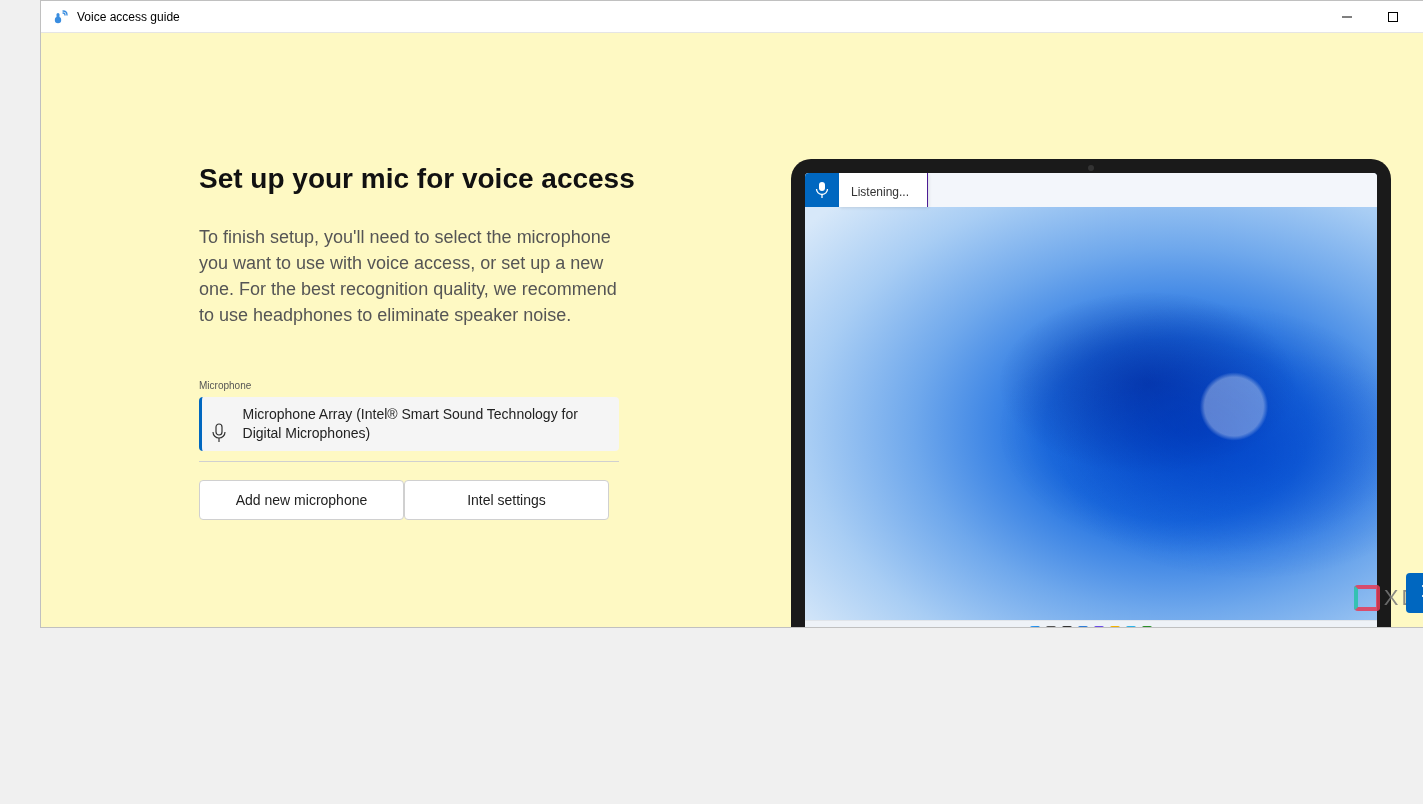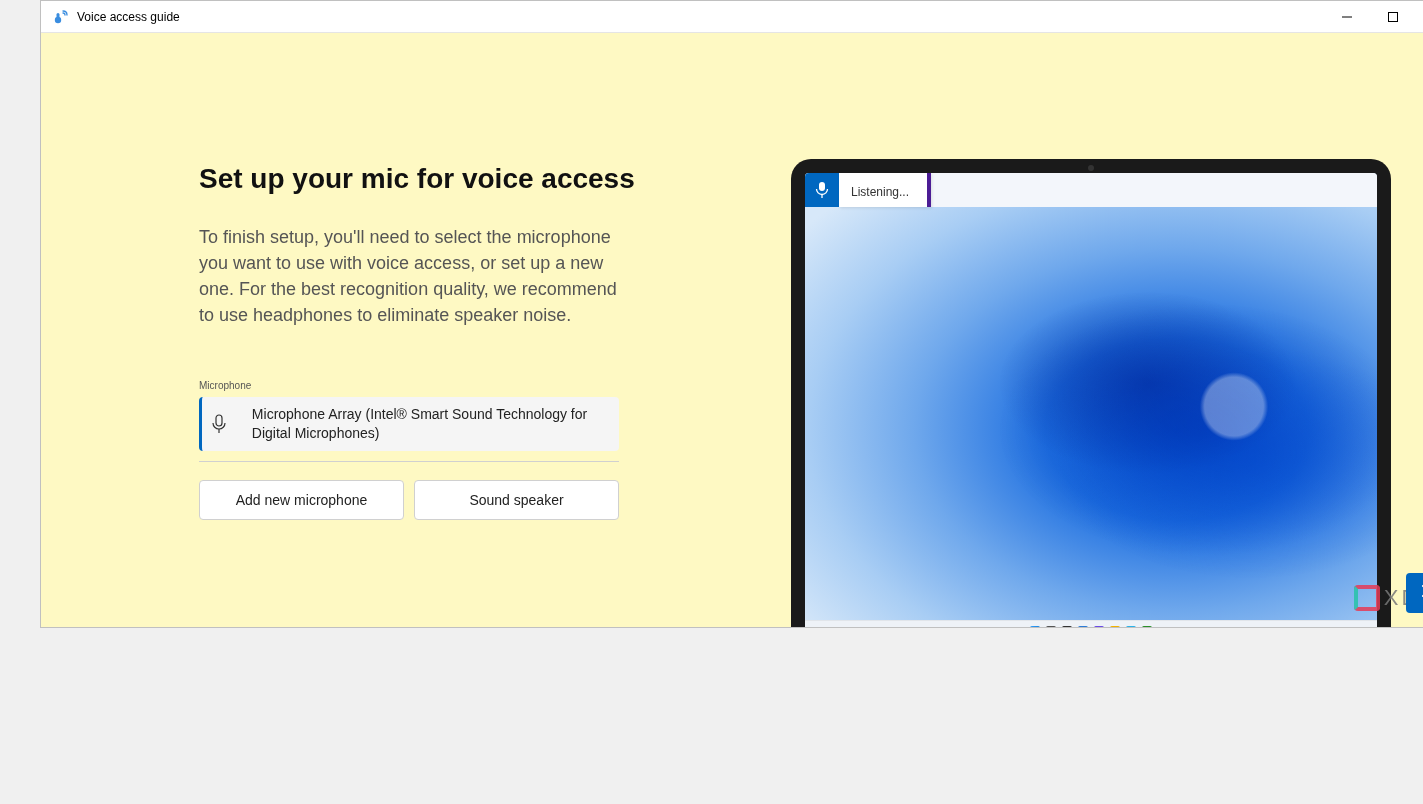--- a/index.html
+++ b/index.html
@@ -79,42 +79,42 @@
       font-size: 10px;
       color: #555;
       margin-bottom: 6px;
     }
     .mic-select {
       width: 420px;
       background: #f5f5f5;
       border-radius: 4px;
       padding: 8px 12px 8px 4px;
       display: flex;
-      align-items: center;
-      gap: 20px;
+      align-items: flex-end;
+      gap: 10px;
       border-left: 3px solid #0067c0;
       margin-bottom: 0;
     }
     .mic-select .mic-glyph {
       width: 34px; display:flex; justify-content:center;
     }
     .mic-select-text {
       font-size: 14px;
       color: #222;
       line-height: 1.35;
     }
     .divider {
       width: 420px;
       height: 1px;
       background: #d0d0d0;
       margin: 10px 0 18px 0;
     }
     .button-row {
       display: flex;
-      gap: 10px;
+      gap: 0;
     }
     .pill-btn {
       width: 205px;
       height: 40px;
       border: 1px solid #d0d0d0;
       border-radius: 4px;
       background: #fff;
       font-size: 14px;
       color: #222;
       display:flex;
@@ -180,21 +180,21 @@
       display:flex;align-items:center;justify-content:center;
     }
     .va-status {
       background:#fff;
       height:34px;
       padding: 4px 18px 0 12px;
       display:flex; align-items:center;
       font-size:12px;
       color:#333;
       box-shadow: 1px 1px 3px rgba(0,0,0,0.1);
-      border-right:4px solid #4c1d95;
+      border-right:1px solid #4c1d95;
     }
     .taskbar {
       position:absolute;
       bottom:0; left:0; right:0;
       height:20px;
       background:#eef2f7;
       border-top:1px solid rgba(0,0,0,0.05);
       display:flex;
       align-items:center;
       justify-content:center;
@@ -298,21 +298,21 @@
           </svg>
         </span>
         <span class="mic-select-text">Microphone Array (Intel® Smart Sound Technology for Digital Microphones)</span>
       </div>
       <div class="divider"></div>
       <div class="button-row">
         <div class="pill-btn">
           <span>Add new microphone</span>
         </div>
         <div class="pill-btn">
-          <span>Sound speaker</span>
+          <span>Intel settings</span>
         </div>
       </div>
     </div>
 
     <div class="right-pane">
       <div class="laptop">
         <div class="laptop-body">
           <div class="laptop-camera"></div>
           <div class="laptop-screen">
             <div class="swirl"></div>

